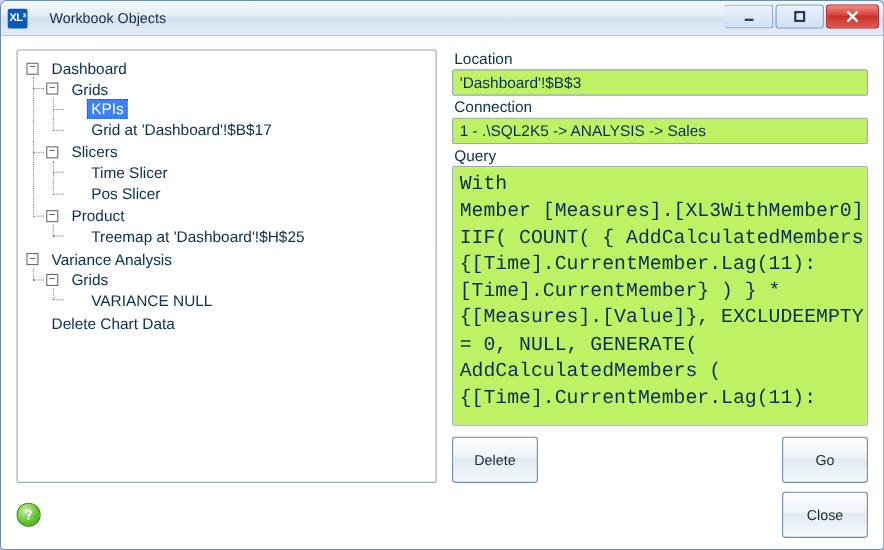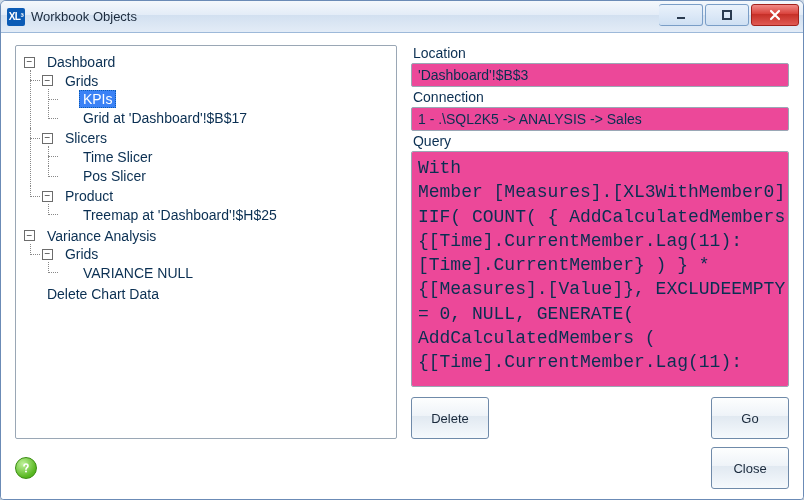--- a/index.html
+++ b/index.html
@@ -32,21 +32,21 @@
   .app-icon {
     width: 18px; height: 18px;
     background: #0b5bb5;
     color: #fff;
     font-weight: bold;
     font-size: 10px;
     display: inline-flex;
     align-items: center;
     justify-content: center;
     border-radius: 2px;
-    margin-right: 6px;
+    margin-right: 20px;
     letter-spacing: -0.5px;
   }
   .title-text { flex: 0 0 auto; color: #1b2a3c; }
   .title-spacer { flex: 1 1 auto; position:relative; }
   .win-controls { display:flex; align-items:stretch; height:100%; }
   .win-btn {
     width: 44px;
     display:flex; align-items:center; justify-content:center;
     border-left: 1px solid rgba(255,255,255,0.4);
   }
@@ -134,21 +134,21 @@
     flex:1 1 auto;
     display:flex;
     flex-direction:column;
     gap: 2px;
     min-width:0;
   }
   .field-label { font-size:14px; color:#0a2f52; padding-left:2px; }
   .field-box, .query-box {
     border:1px solid #9aa7b5;
     border-radius:2px;
-    background:#ec4899;
+    background:#bef264;
     padding: 3px 6px;
     font-size:14px;
     color:#0a2f52;
     min-height: 24px;
   }
   .query-box {
     flex:1 1 auto;
     overflow:auto;
     font-family: Consolas, "Courier New", monospace;
     font-size: 18px;

